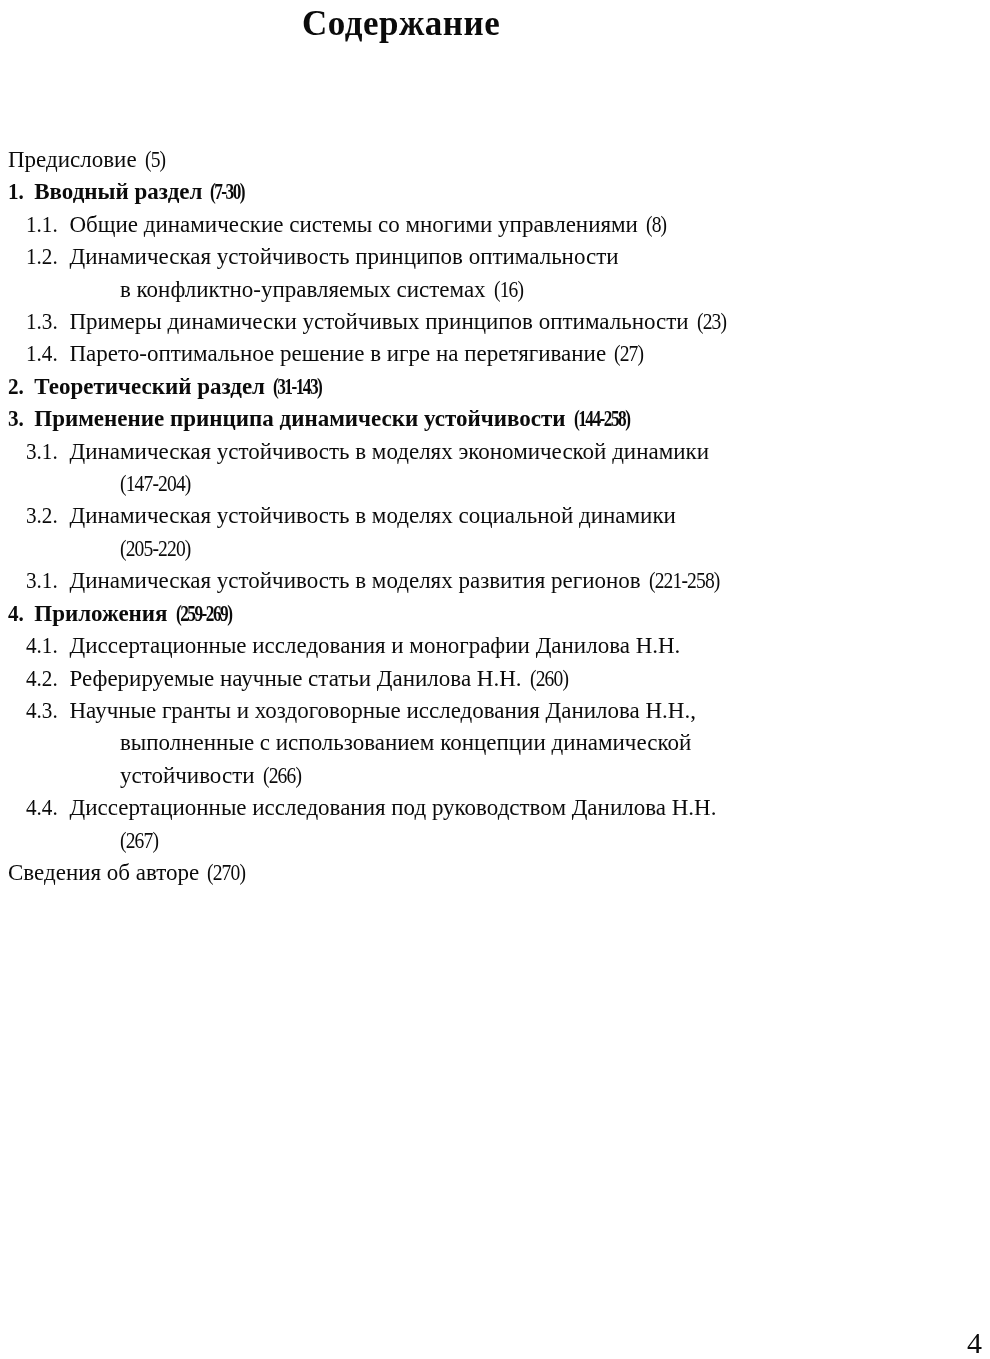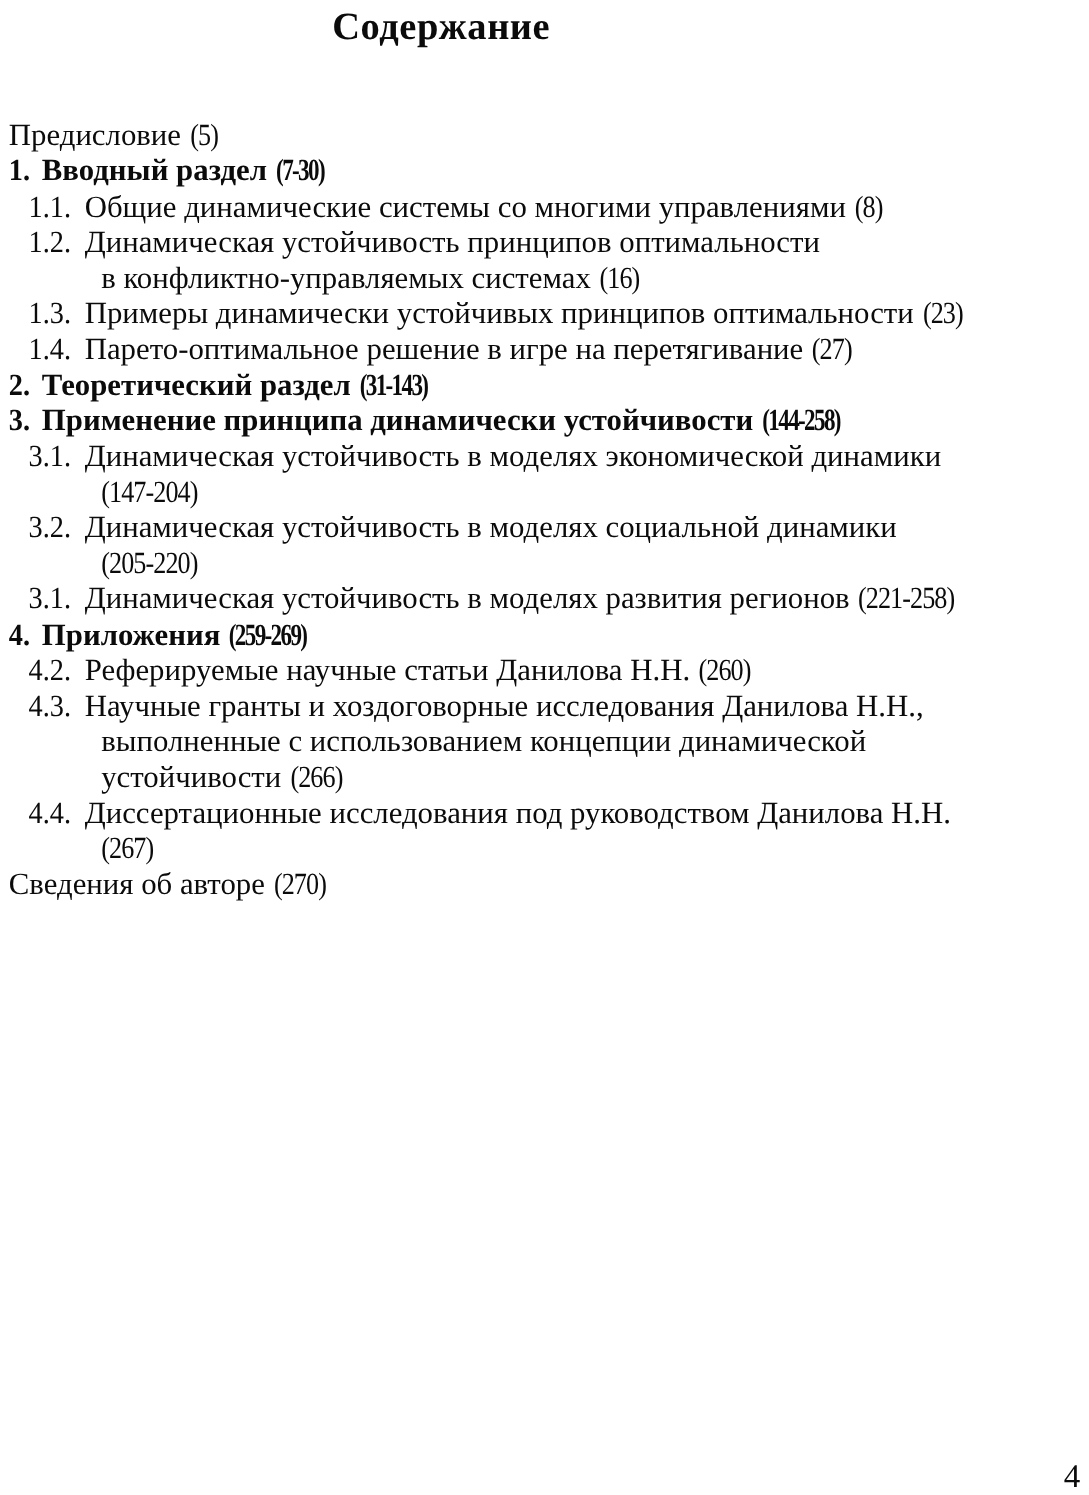--- a/index.html
+++ b/index.html
@@ -17,30 +17,30 @@
   }
   .doc-title {
     margin: 4px 0 0 0;
     padding-left: 302px;
     font-size: 35px;
     font-weight: bold;
     line-height: 40px;
     letter-spacing: 0.5px;
   }
   .toc {
-    margin-top: 64px;
-    font-size: 28px;
+    margin-top: 100px;
+    font-size: 23px;
     line-height: 32.4px;
   }
   .entry {
     white-space: nowrap;
   }
   .lv0 { padding-left: 8px; }
   .lv1 { padding-left: 26px; }
-  .lv2 { padding-left: 92px; }
+  .lv2 { padding-left: 120px; }
   .bold { font-weight: bold; }
   .label {
     display: inline-block;
     margin-right: 9px;
     transform: scaleX(0.92);
     transform-origin: 0 50%;
   }
   .pages {
     display: inline-block;
     margin-left: 8px;
@@ -120,20 +120,23 @@
   </div>
 
   <div class="entry lv1">
     <span class="label">3.1.</span><span class="text">Динамическая устойчивость в моделях развития регионов</span><span class="pages">(221-258)</span>
   </div>
 
   <div class="entry lv0 bold">
     <span class="label">4.</span><span class="text">Приложения</span><span class="pages">(259-269)</span>
   </div>
 
+  <div class="entry lv1">
+    <span class="label">4.1.</span><span class="text">Диссертационные исследования и монографии Данилова Н.Н.</span>
+  </div>
 
 
   <div class="entry lv1">
     <span class="label">4.2.</span><span class="text">Реферируемые научные статьи Данилова Н.Н.</span><span class="pages">(260)</span>
   </div>
 
   <div class="entry lv1">
     <span class="label">4.3.</span><span class="text">Научные гранты и хоздоговорные исследования Данилова Н.Н.,</span>
   </div>
 

